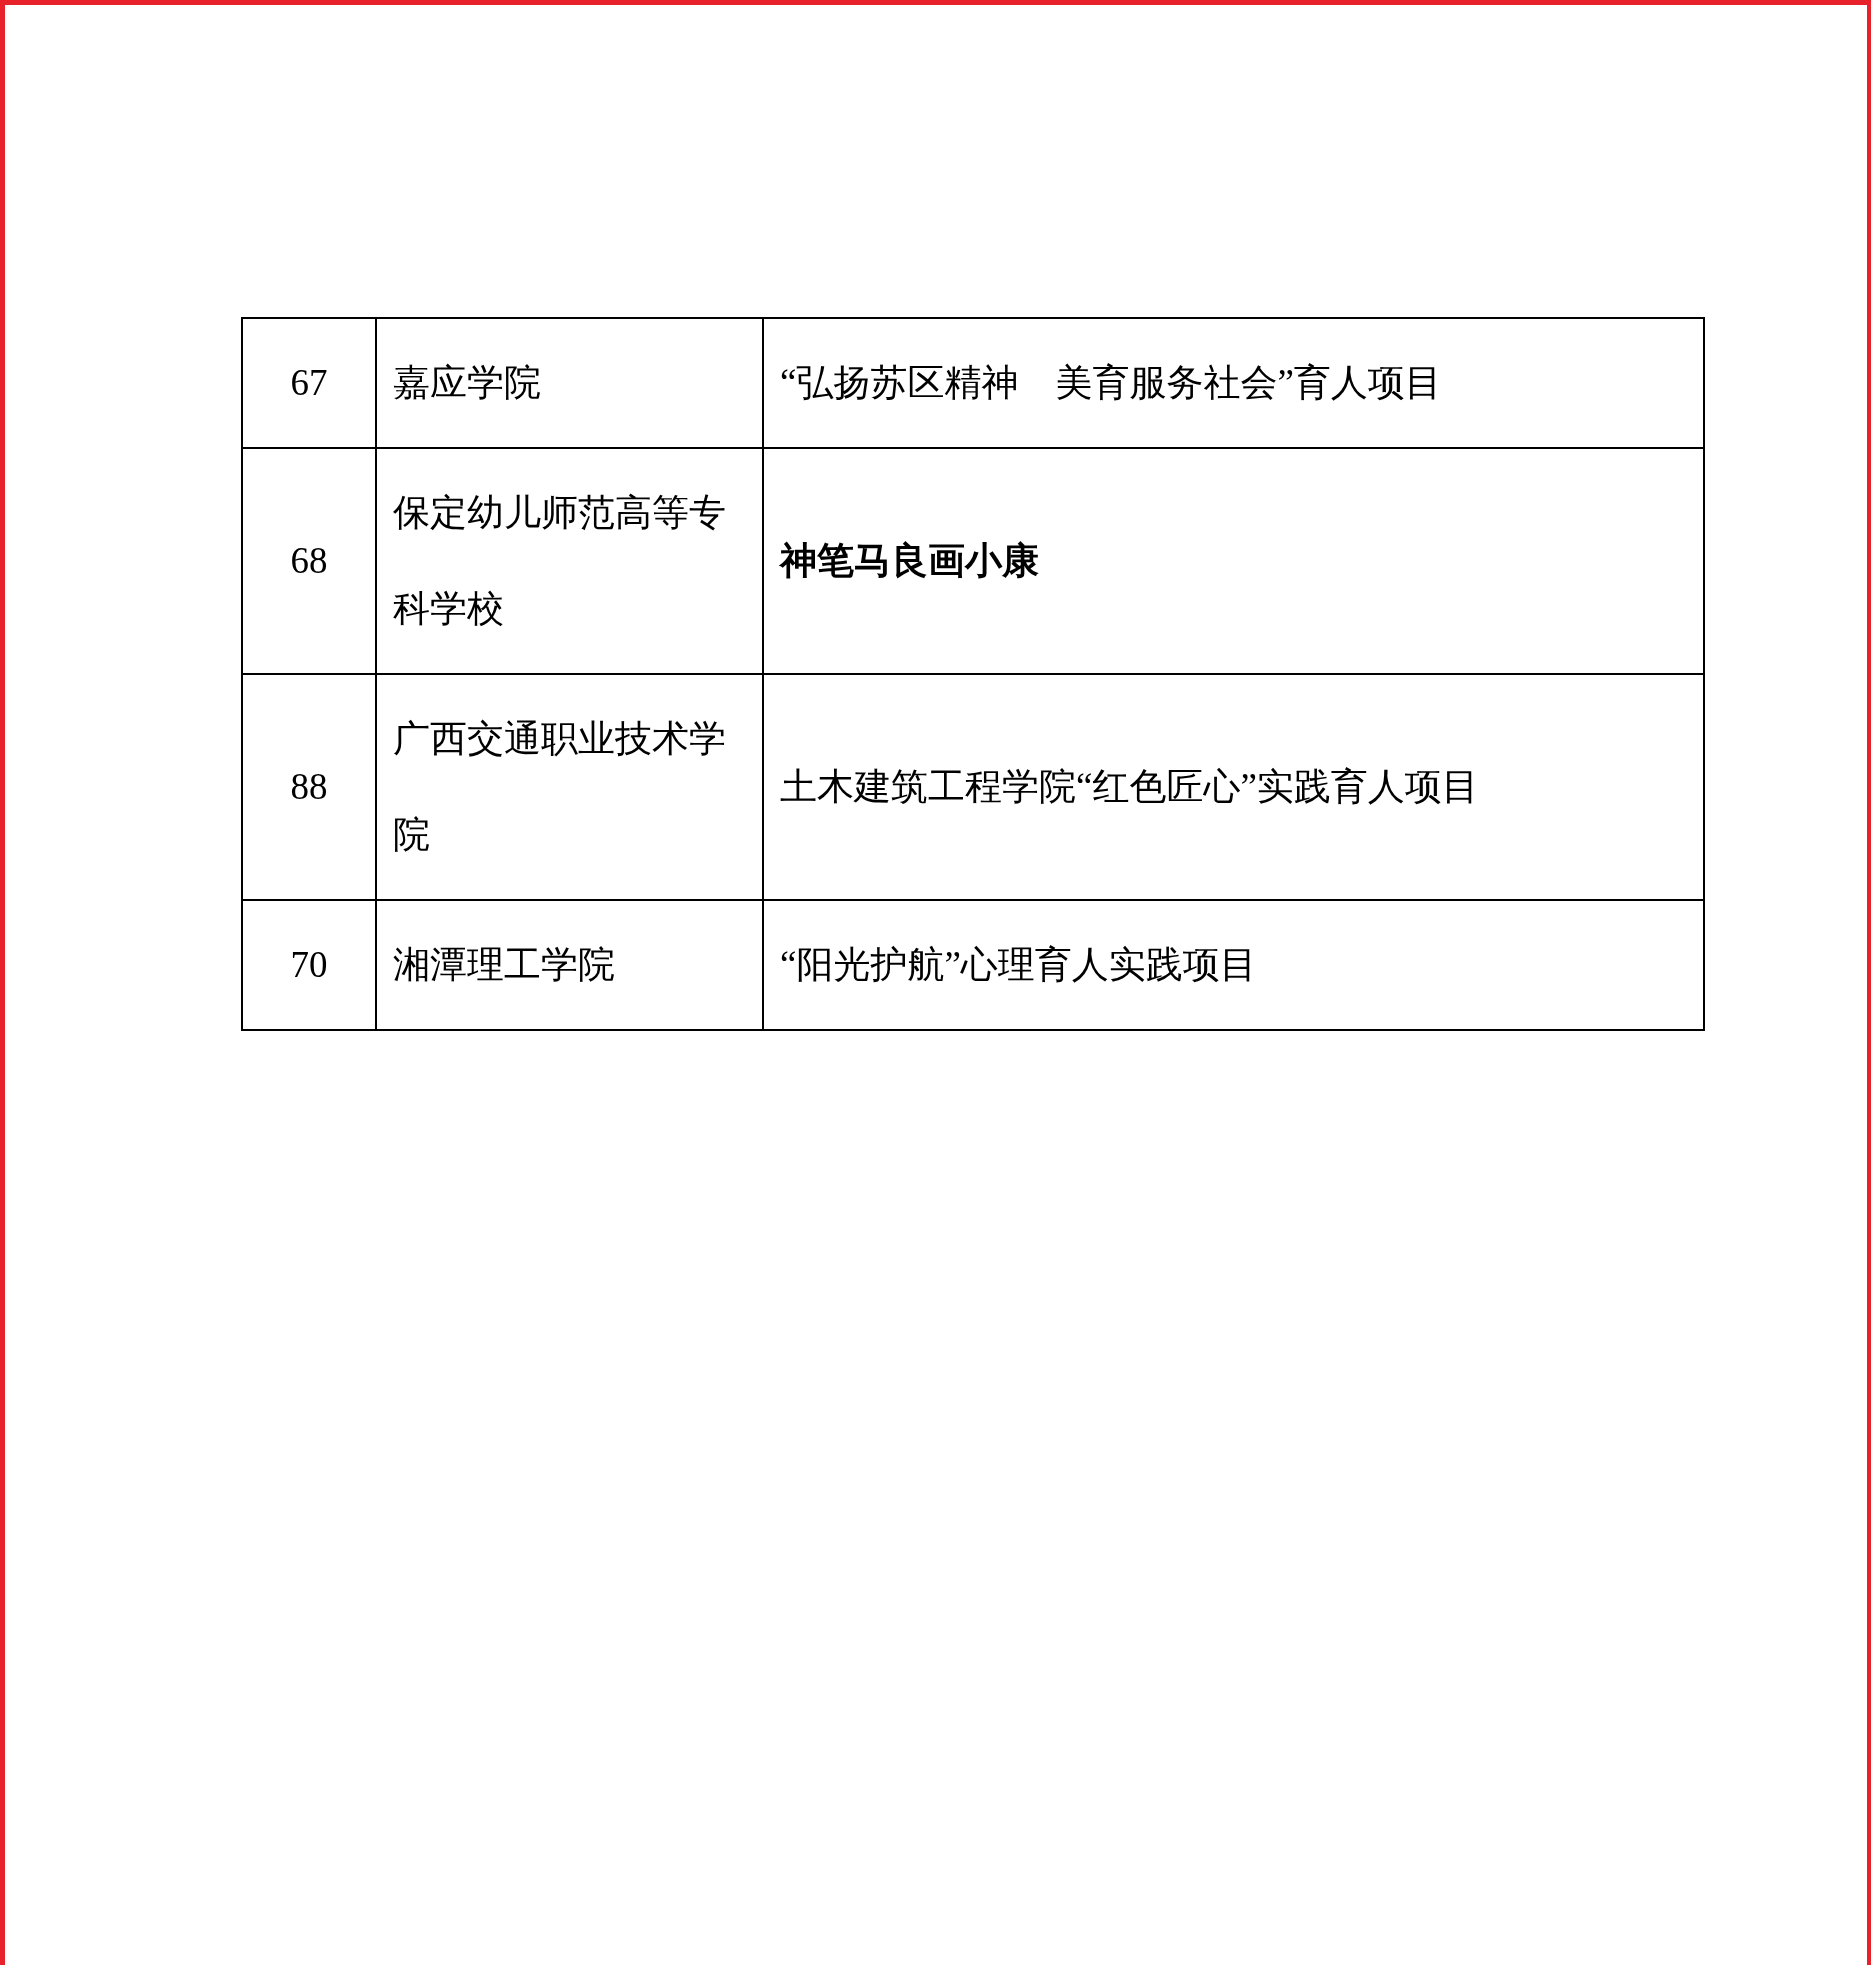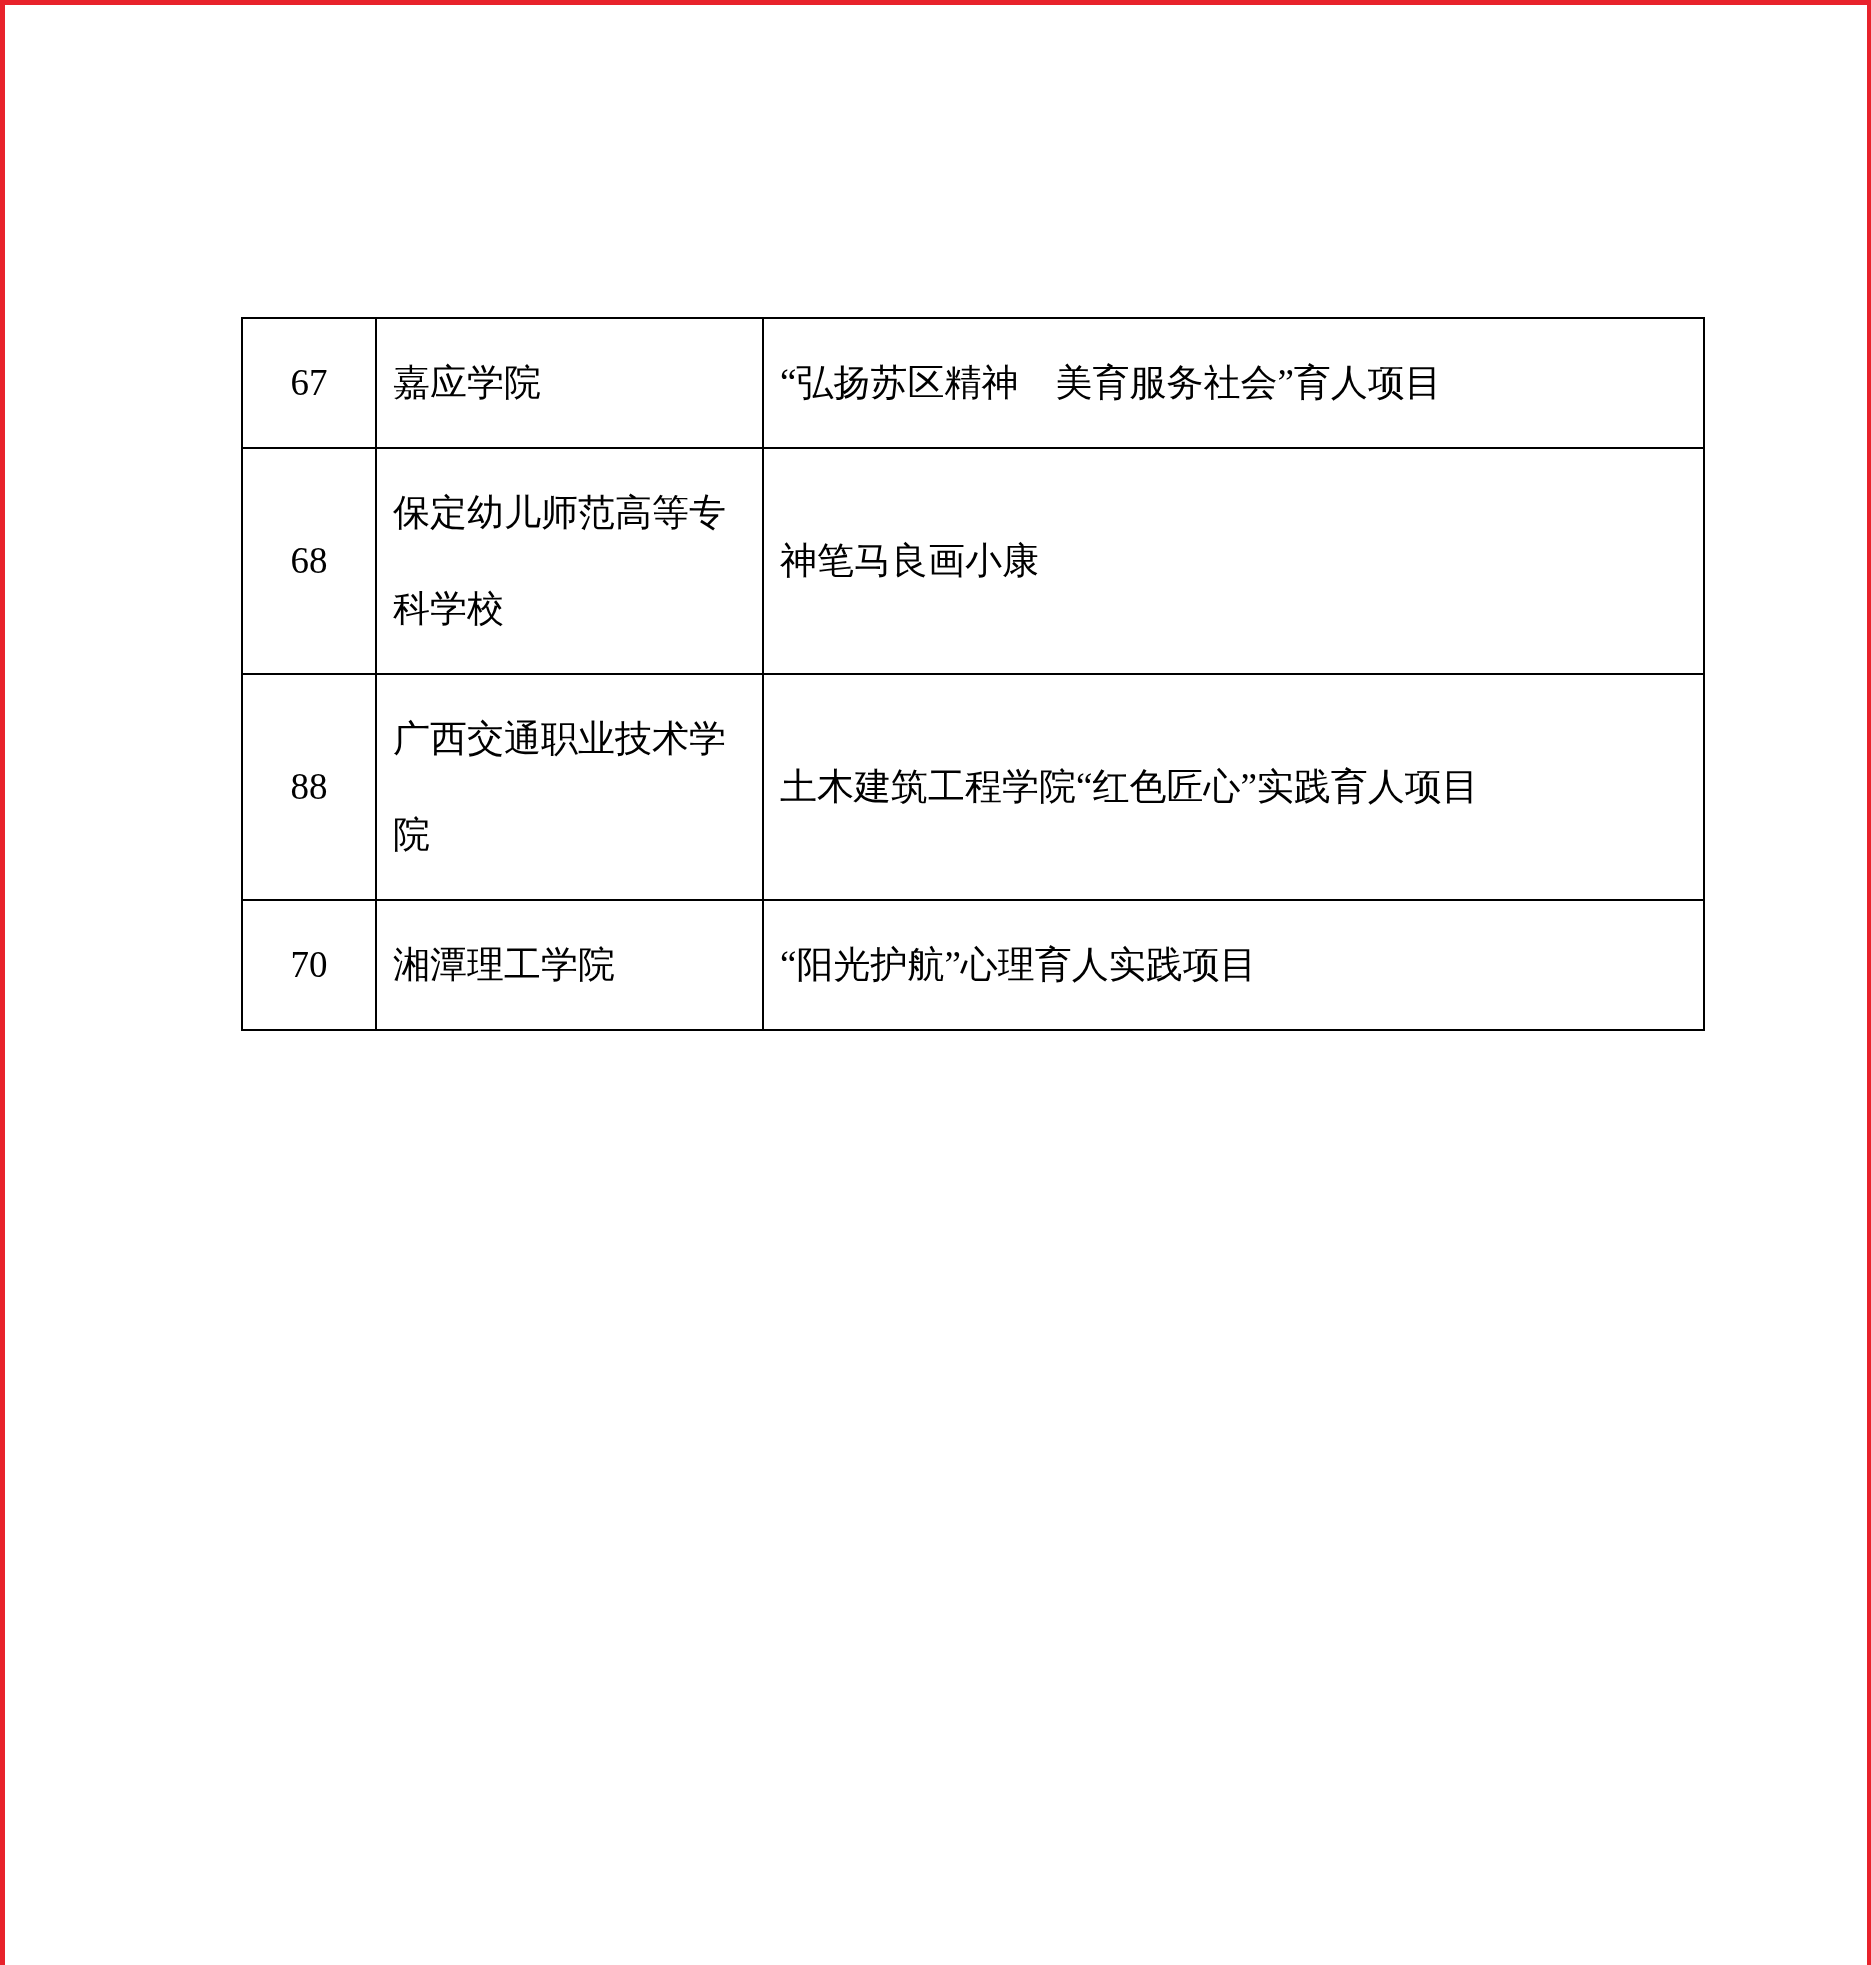--- a/index.html
+++ b/index.html
@@ -62,21 +62,21 @@
     </colgroup>
     <tbody id="roster-body">
         <tr class="row-h-single">
           <td class="cell-index" style="border-color: rgb(0, 0, 0);">67</td>
           <td class="cell-school" style="border-color: rgb(0, 0, 0); border-radius: 27px;">嘉应学院</td>
           <td class="cell-project" style="border-color: rgb(0, 0, 0); border-radius: 9px;">“弘扬苏区精神　美育服务社会”育人项目</td>
         </tr>
         <tr class="row-h-double">
           <td class="cell-index" style="border-color: rgb(0, 0, 0); margin-left: 48px;">68</td>
           <td class="cell-school" style="border-color: rgb(0, 0, 0);">保定幼儿师范高等专科学校</td>
-          <td class="cell-project" style="border-color: rgb(0, 0, 0);">神笔马良画小康</td>
+          <td class="cell-project" style="border-color: rgb(0, 0, 0); font-weight: bold;">神笔马良画小康</td>
         </tr>
         <tr class="row-h-double">
           <td class="cell-index" style="border-color: rgb(0, 0, 0);">88</td>
           <td class="cell-school" style="border-color: rgb(0, 0, 0);">广西交通职业技术学院</td>
           <td class="cell-project" style="border-color: rgb(0, 0, 0); border-radius: 27px;">土木建筑工程学院“红色匠心”实践育人项目</td>
         </tr>
         <tr class="row-h-single-last">
           <td class="cell-index" style="border-color: rgb(0, 0, 0);">70</td>
           <td class="cell-school" style="border-color: rgb(0, 0, 0);">湘潭理工学院</td>
           <td class="cell-project" style="border-color: rgb(0, 0, 0); border-radius: 18px;">“阳光护航”心理育人实践项目</td>

